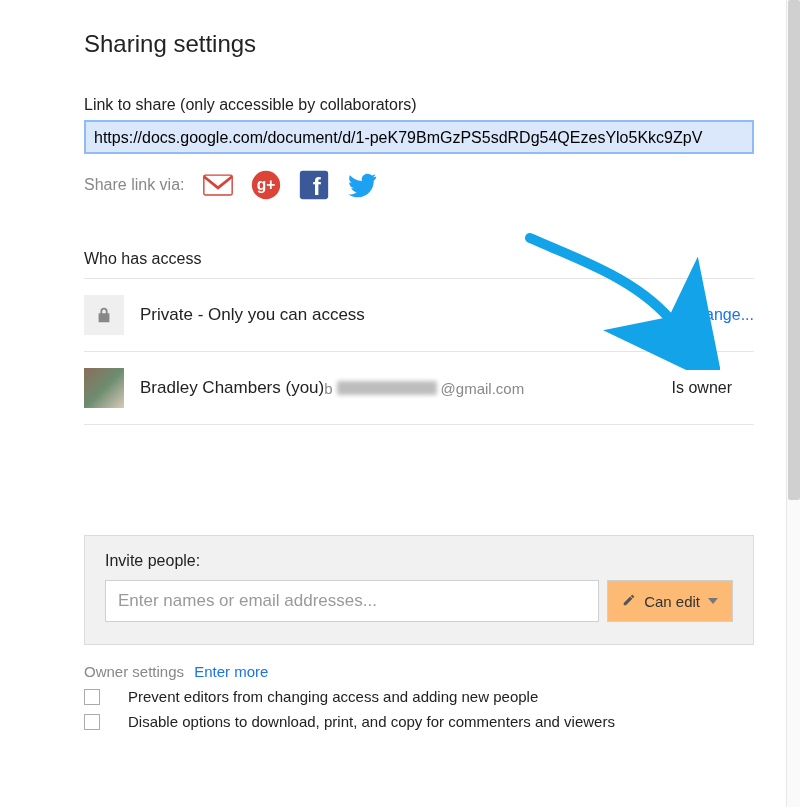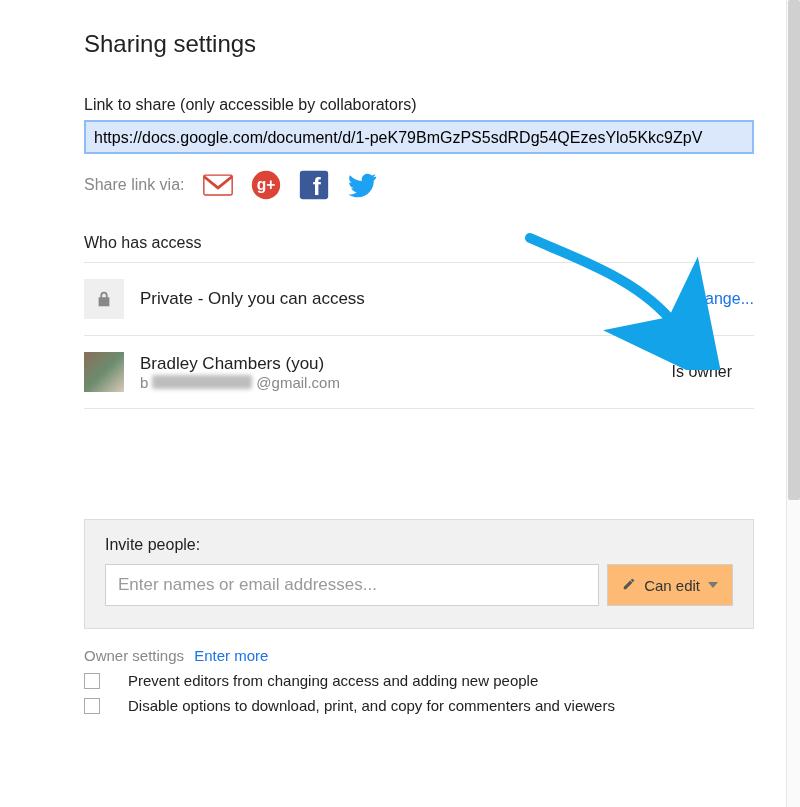--- a/index.html
+++ b/index.html
@@ -38,21 +38,21 @@
     outline:none;
     white-space:nowrap;
     overflow:hidden;
     line-height:24px;
   }
   .share-via {
     display:flex;
     align-items:center;
     gap:16px;
     margin-top:14px;
-    margin-bottom:32px;
+    margin-bottom:48px;
   }
   .share-via-label {
     font-size:16px;
     color:#888;
   }
   .share-icons { display:flex; gap:14px; }
   .share-icon { width:34px; height:34px; display:flex; align-items:center; justify-content:center; }
   .section-label {
     font-size:16px;
     color:#222;
@@ -73,21 +73,21 @@
     width:40px; height:40px;
     background:#efefef;
     display:flex; align-items:center; justify-content:center;
   }
   .avatar {
     width:40px; height:40px;
     background:linear-gradient(135deg,#8a6e5a 0%, #6c8c6f 50%, #d9c9b8 100%);
   }
   .privacy-text { font-size:17px; color:#222; }
   .change-link { font-size:16px; color:#1a73e8; cursor:pointer;margin-left:38px; }
-  .person-block { display:flex; flex-direction:column; }
+  .person-block { display:flex; flex-direction:row; }
   .person-name { font-size:17px; color:#222; }
   .person-email { font-size:15px; color:#888; display:flex; align-items:center; gap:4px;}
   .email-mask {
     display:inline-block;
     width:100px; height:14px;
     background:#bdbdbd;
     filter:blur(2px);
     border-radius:2px;
   }
   .owner-label { font-size:16px; color:#222; text-align:right; padding-right:22px; }

